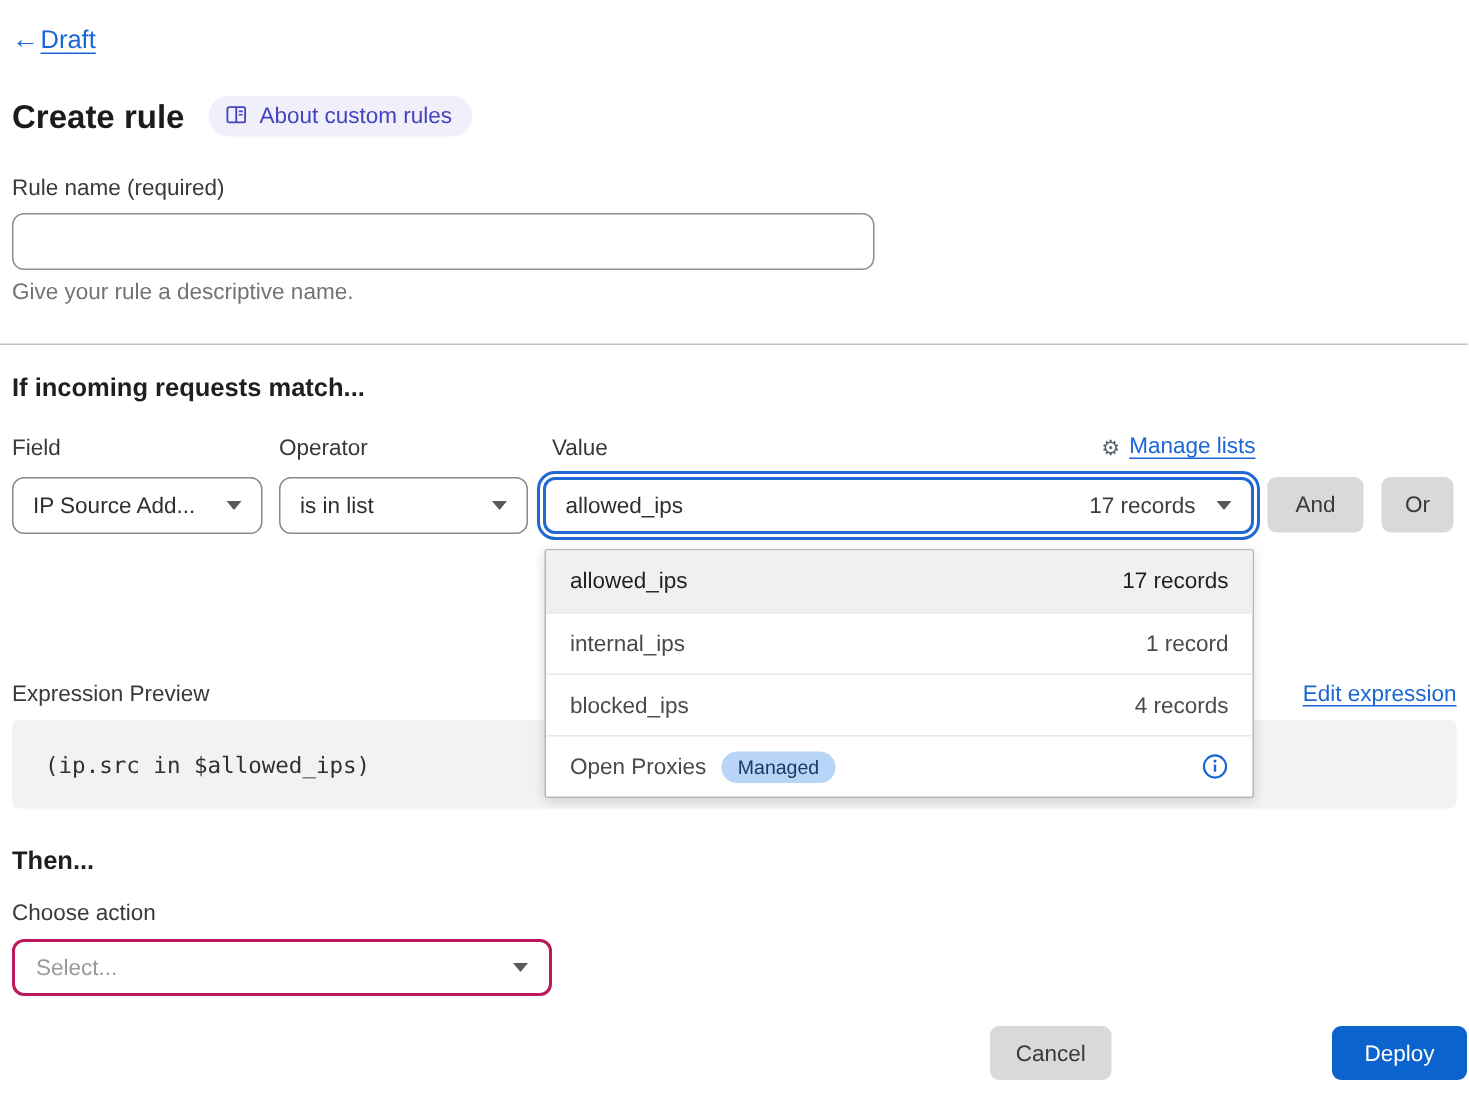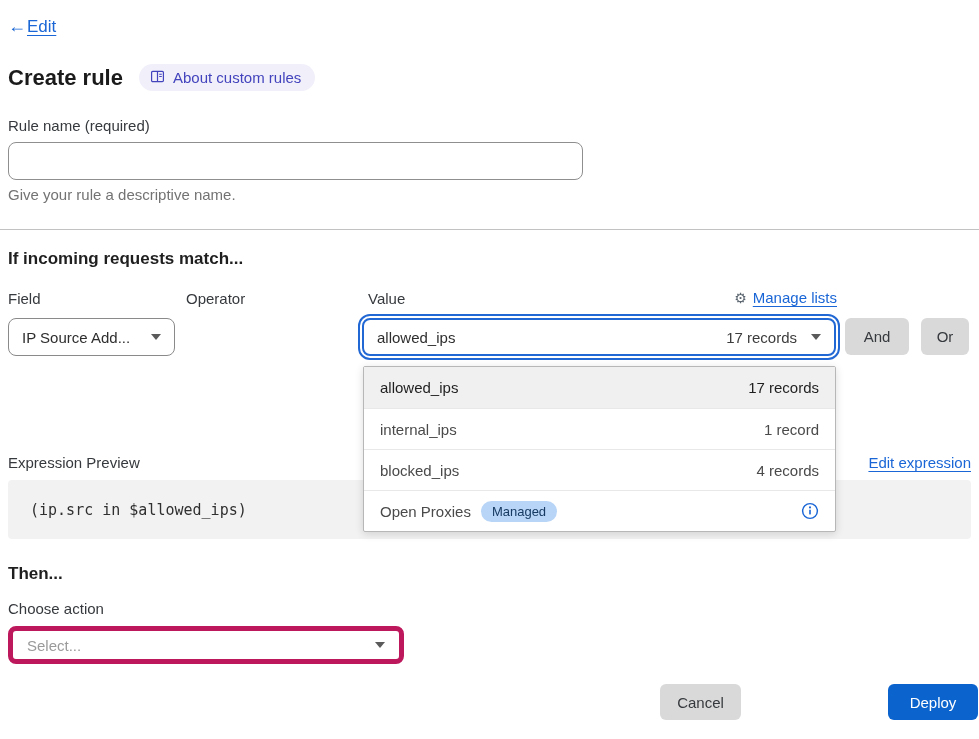--- a/index.html
+++ b/index.html
@@ -57,37 +57,37 @@
 
   
   .expr-label { position:absolute; left:8px; top:454px; font-size:15px; color:#36393d; }
   .edit-expr { position:absolute; top:454px; right:8px; font-size:15px; color:#1a66d6; text-decoration:underline; text-underline-offset:3px; cursor:pointer; }
   .expr-box { position:absolute; left:8px; top:480px; width:963px; height:59px; background:#f2f2f2; border-radius:4px; display:flex; align-items:center; padding-left:22px; }
   .expr-code { font-family:"DejaVu Sans Mono", monospace; font-size:15px; color:#303030; }
 
   
   .then-heading { position:absolute; left:8px; top:564px; font-size:17px; font-weight:700; color:#1f1f1f; }
   .choose-label { position:absolute; left:8px; top:600px; font-size:15px; color:#36393d; }
-  .action-select { position:absolute; left:8px; top:626px; width:396px; height:38px; border:5px solid #be185d; border-radius:8px; background:#fff; display:flex; align-items:center; justify-content:space-between; padding:0 14px; font-size:15px; cursor:pointer; }
+  .action-select { position:absolute; left:8px; top:626px; width:360px; height:38px; border:2px solid #be185d; border-radius:8px; background:#fff; display:flex; align-items:center; justify-content:space-between; padding:0 14px; font-size:15px; cursor:pointer; }
   .placeholder { color:#9a9a9a; }
 
   
   .footer-btn { position:absolute; top:684px; height:36px; border:none; border-radius:6px; font-size:15px; font-family:"Liberation Sans", sans-serif; cursor:pointer; }
   .cancel-btn { left:660px; width:81px; background:#d9d9d9; color:#36393d; }
   .save-btn { left:752px; width:126px; background:#0b63ce; color:#fff; }
   .deploy-btn { left:888px; width:90px; background:#0b63ce; color:#fff; }
 </style>
 </head>
 <body>
 
 <div class="page">
 
   <a class="back-link">
     <span class="back-arrow">←</span>
-    <span class="back-label">Edit</span>
+    <span class="back-label">Draft</span>
   </a>
 
   <div class="title-row">
     <h1 class="page-title">Create rule</h1>
     <span class="about-pill">
       <svg viewBox="0 0 16 16" width="15" height="15">
         <rect x="1.7" y="2.6" width="12.6" height="10.8" rx="1.2" fill="none" stroke="#4343bd" stroke-width="1.3"></rect>
         <line x1="8" y1="2.6" x2="8" y2="13.4" stroke="#4343bd" stroke-width="1.3"></line>
         <line x1="9.8" y1="5.6" x2="12.6" y2="5.6" stroke="#4343bd" stroke-width="1.1"></line>
         <line x1="9.8" y1="8" x2="12.6" y2="8" stroke="#4343bd" stroke-width="1.1"></line>
@@ -111,20 +111,24 @@
   <div class="manage-lists">
     <span class="gear-glyph">⚙</span>
     <span class="manage-label">Manage lists</span>
   </div>
 
   <div class="select field-select">
     <span>IP Source Add...</span>
     <span class="caret"></span>
   </div>
 
+  <div class="select operator-select">
+    <span>is in list</span>
+    <span class="caret"></span>
+  </div>
 
   <div class="select value-select">
     <span>allowed_ips</span>
     <span class="select-right">
       <span class="records-text">17 records</span>
       <span class="caret"></span>
     </span>
   </div>
 
   <button class="small-btn and-btn">And</button>

